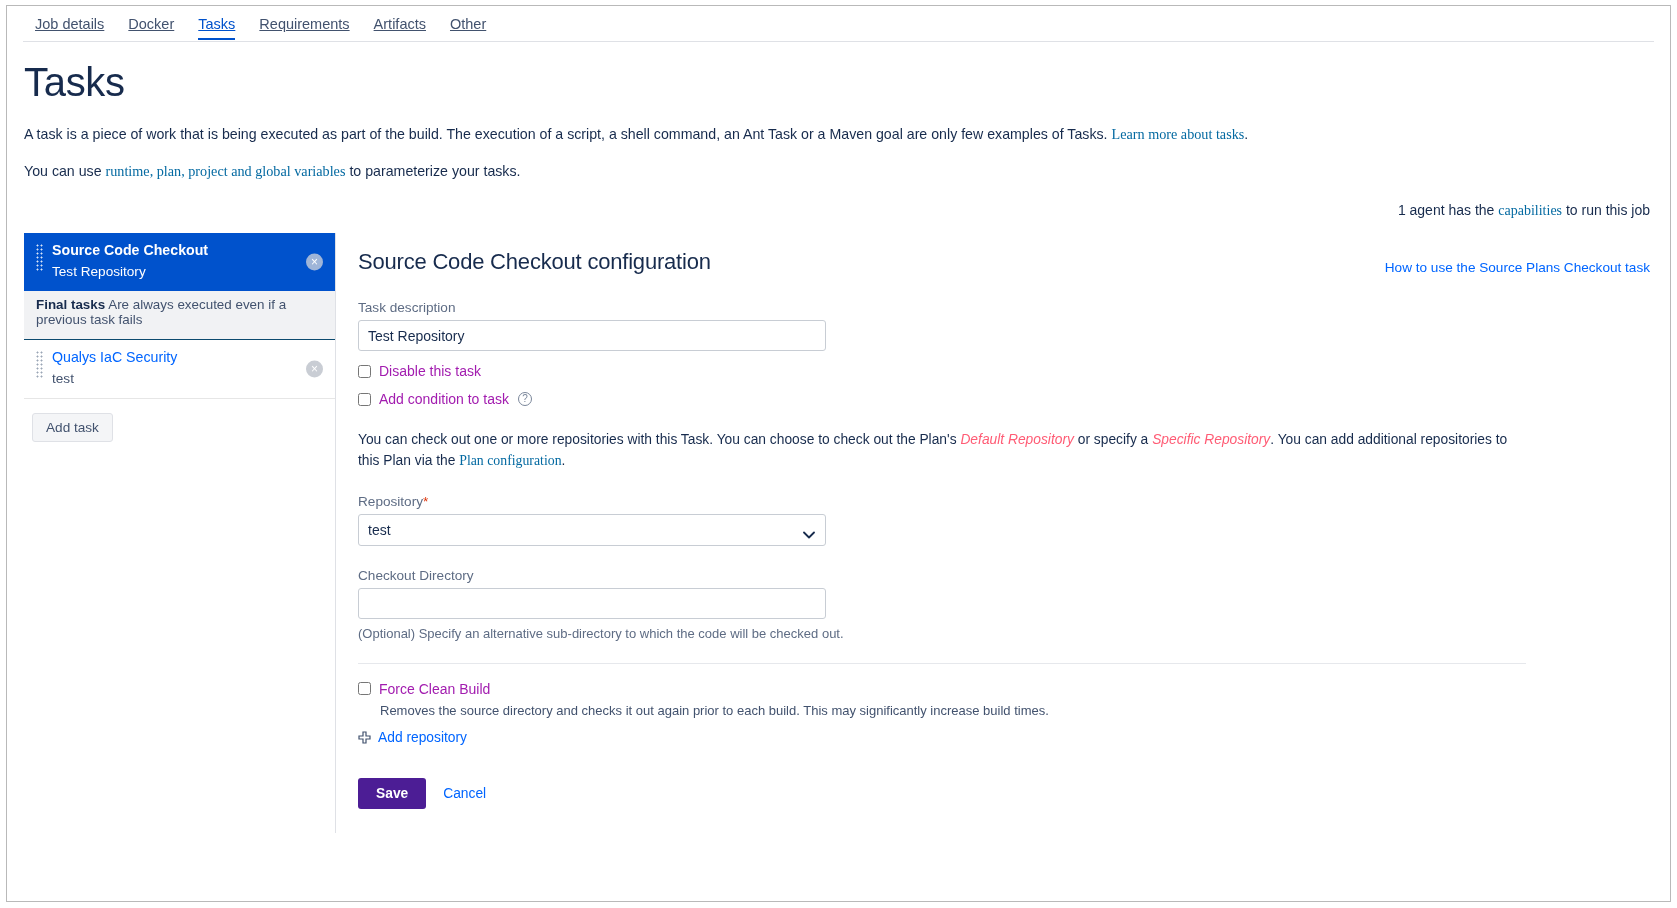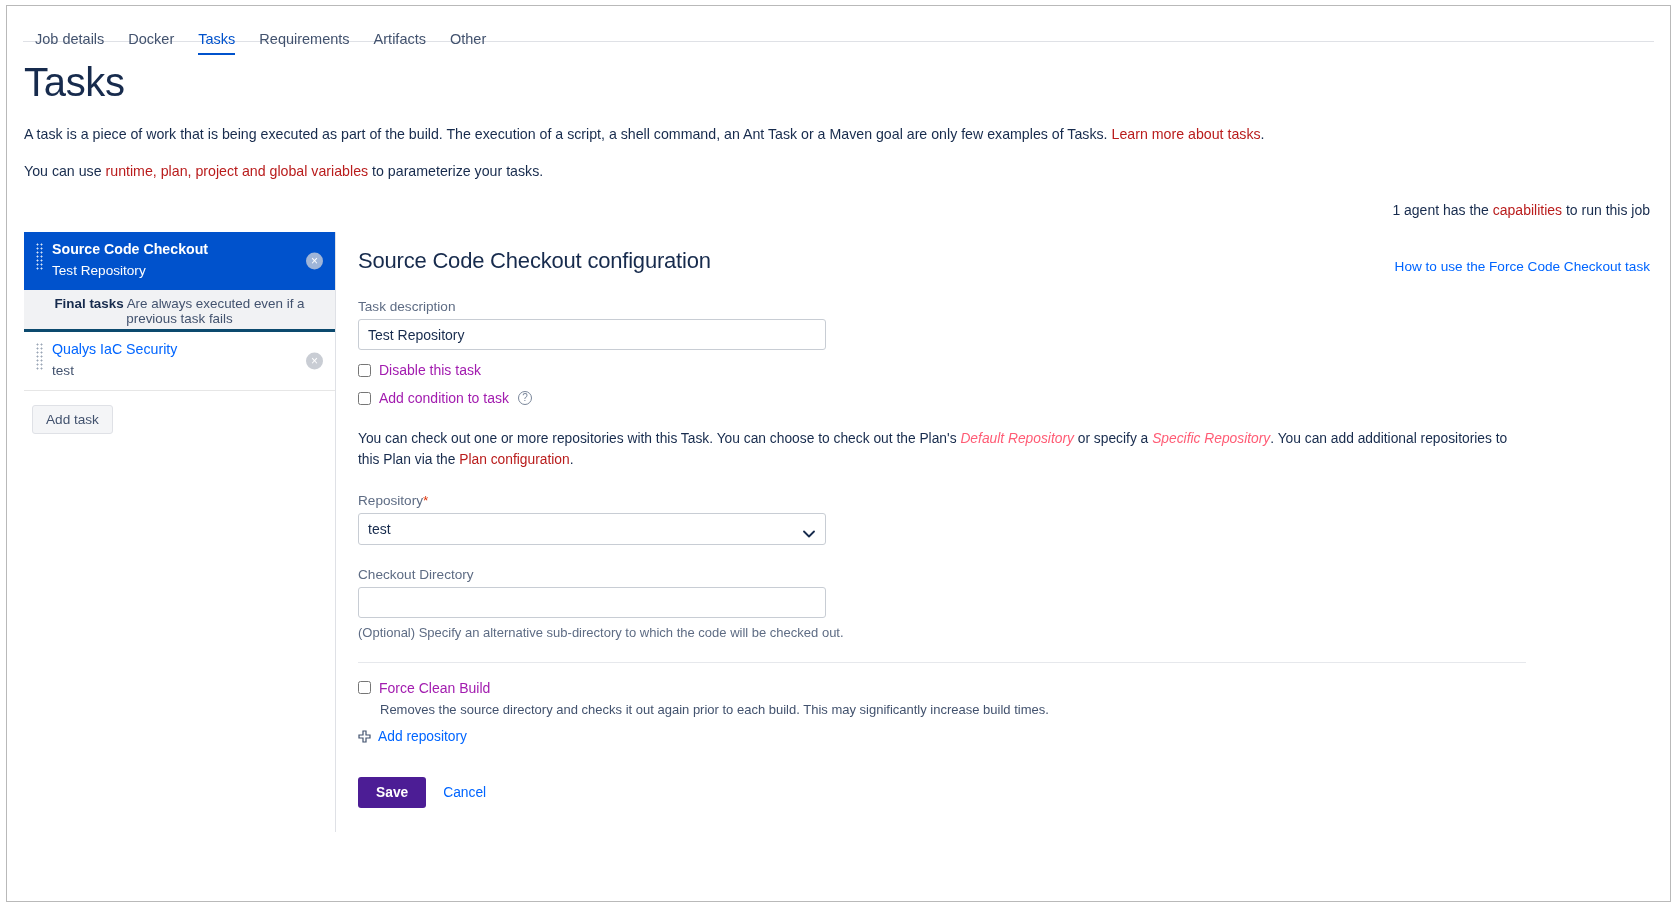--- a/index.html
+++ b/index.html
@@ -31,21 +31,22 @@
     align-items: flex-start;
     gap: 0px;
   }
   .tab {
     font-size: 14.5px;
     color: #42526e;
     padding: 4px 12px 8px 12px;
     cursor: pointer;
     white-space: nowrap;
     position: relative;
-    top: 16px;
+    top: 1px;
+    text-decoration: underline;
   }
   .tab.active {
     color: #0052cc;
     font-weight: 400;
   }
   .tab.active::after {
     content: "";
     position: absolute;
     left: 12px; right: 12px;
     bottom: 0px;
@@ -62,23 +63,24 @@
     line-height: 1.1;
   }
   .desc {
     margin: 20px 0 0 17px;
     font-size: 14.2px;
     color: #172b4d;
     line-height: 1.45;
   }
   .desc2 { margin-top: 16px; }
   a.link {
-    color: #b91c1c;
+    color: #0369a1;
     text-decoration: none;
     cursor: pointer;
+    font-family: Liberation Serif, serif;
   }
   .agentline {
     margin-top: 21px;
     margin-right: 20px;
     text-align: right;
     font-size: 14px;
     color: #172b4d;
   }
   
   .split {
@@ -150,25 +152,24 @@
     line-height: 17px;
     text-align: center;
     cursor: pointer;
     border: none;
     padding: 0;
     font-family: "Liberation Sans", sans-serif;
   }
   .task-card.selected .remove-btn { background: #9fb5d8; }
   .final-header {
     background: #f1f2f4;
-    padding: 6px 12px 3px 12px;
+    padding: 6px 12px 12px 12px;
     font-size: 13.4px;
     color: #42526e;
-    border-bottom: 3px solid #0c4a6e;
-    text-align: center;
+    border-bottom: 1px solid #0c4a6e;
   }
   .final-header b { color: #172b4d; font-weight: bold; }
   .addtask-wrap { padding: 14px 0 0 8px; }
   .btn-addtask {
     background: #f4f5f7;
     border: 1px solid #dfe1e6;
     border-radius: 3px;
     color: #42526e;
     font-size: 13.6px;
     padding: 6px 13px;
@@ -394,21 +395,21 @@
 
       <div class="addtask-wrap">
         <button class="btn-addtask">Add task</button>
       </div>
     </div>
 
     <div class="panel">
 
       <div class="panel-head">
         <div class="panel-title">Source Code Checkout configuration</div>
-        <a class="howto">How to use the Force Code Checkout task</a>
+        <a class="howto">How to use the Source Plans Checkout task</a>
       </div>
 
       <div class="form">
 
         <div class="field-label">Task description</div>
         <input class="txt-input" type="text" value="Test Repository" style="">
 
         <div class="cbrow">
           <input type="checkbox" id="cb-disable" style="">
           <label for="cb-disable">Disable this task</label>

